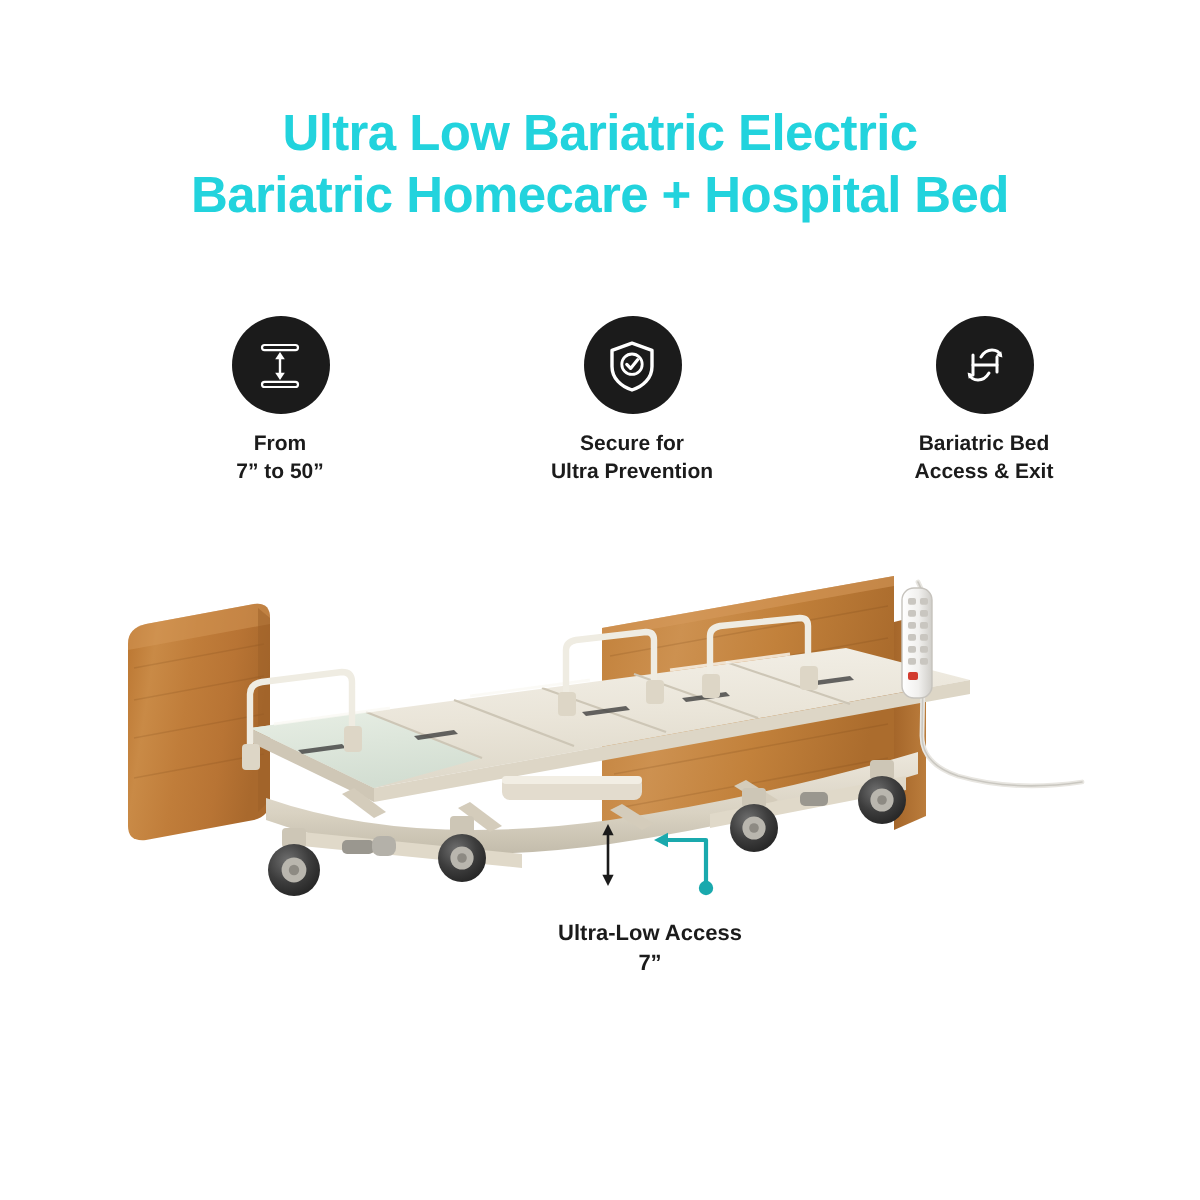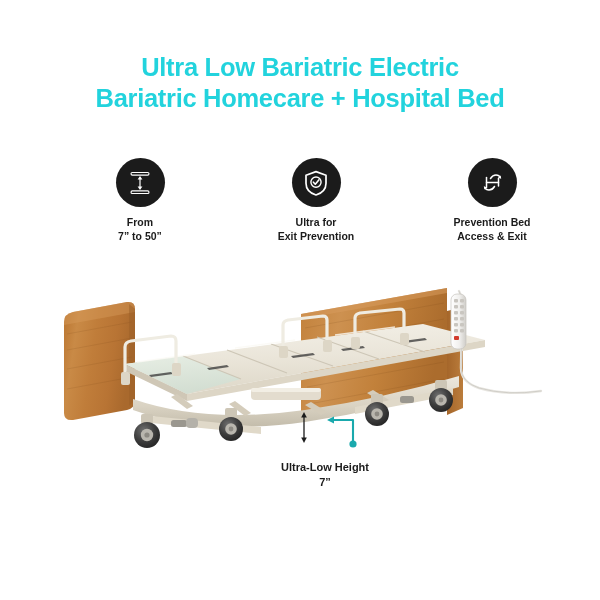--- a/index.html
+++ b/index.html
@@ -146,22 +146,22 @@
       <div class="badge-circle">
         <span>
           <svg width="30" height="30" viewBox="0 0 30 30">
             <path d="M15 3.6 L25 7.2 V15.2 C25 21.2 20.4 25.3 15 27 C9.6 25.3 5 21.2 5 15.2 V7.2 Z" fill="none" stroke="#ffffff" stroke-width="1.7" stroke-linejoin="round"></path>
             <circle cx="15" cy="14.1" r="5.1" fill="none" stroke="#ffffff" stroke-width="1.4"></circle>
             <polyline points="12.4,14.2 14.3,16.2 17.8,11.9" fill="none" stroke="#ffffff" stroke-width="1.6" stroke-linecap="round" stroke-linejoin="round"></polyline>
           </svg>
         </span>
       </div>
       <div class="badge-label">
-        <div>Ultra for</div>
-        <div>Exit Prevention</div>
+        <div>Secure for</div>
+        <div>Ultra Prevention</div>
       </div>
     </div>
 
     <div class="badge">
       <div class="badge-circle">
         <span>
           <svg width="31" height="31" viewBox="0 0 31 31">
 
             <line x1="9.5" y1="10.5" x2="9.5" y2="20.5" stroke="#ffffff" stroke-width="1.5" stroke-linecap="round"></line>
             <line x1="9.5" y1="15.5" x2="21.5" y2="15.5" stroke="#ffffff" stroke-width="1.5" stroke-linecap="round"></line>
@@ -169,21 +169,21 @@
 
             <path d="M13.5 11.5 C16.5 6.5 22 7.5 23.2 10.6" fill="none" stroke="#ffffff" stroke-width="1.5" stroke-linecap="round"></path>
             <polygon points="24.2,11.8 20.9,10.6 23.6,8.6" fill="#ffffff"></polygon>
 
             <path d="M17.5 19.5 C14.5 24.5 9 23.5 7.8 20.4" fill="none" stroke="#ffffff" stroke-width="1.5" stroke-linecap="round"></path>
             <polygon points="6.8,19.2 10.1,20.4 7.4,22.4" fill="#ffffff"></polygon>
           </svg>
         </span>
       </div>
       <div class="badge-label">
-        <div>Prevention Bed</div>
+        <div>Bariatric Bed</div>
         <div>Access &amp; Exit</div>
       </div>
     </div>
 
   </div>
 
   <div class="photo">
     <svg width="500" height="230" viewBox="0 0 500 230">
       <defs>
         <linearGradient id="woodFoot" x1="0" y1="0" x2="1" y2="0.25">
@@ -399,18 +399,18 @@
         <polygon points="74,35 71.2,29.4 76.8,29.4" fill="#1b1b1b"></polygon>
       </g>
 
       <g>
         <polyline points="102,12 123,12 123,35" fill="none" stroke="#1aa9ad" stroke-width="2.1" stroke-linecap="round" stroke-linejoin="round"></polyline>
         <polygon points="97,12 104,8.4 104,15.6" fill="#1aa9ad"></polygon>
         <circle cx="123" cy="36" r="3.6" fill="#1aa9ad"></circle>
       </g>
     </svg>
     <div class="callout-text">
-      <div>Ultra-Low Height</div>
+      <div>Ultra-Low Access</div>
       <div>7”</div>
     </div>
   </div>
 
 </div>
 
 </body></html>

